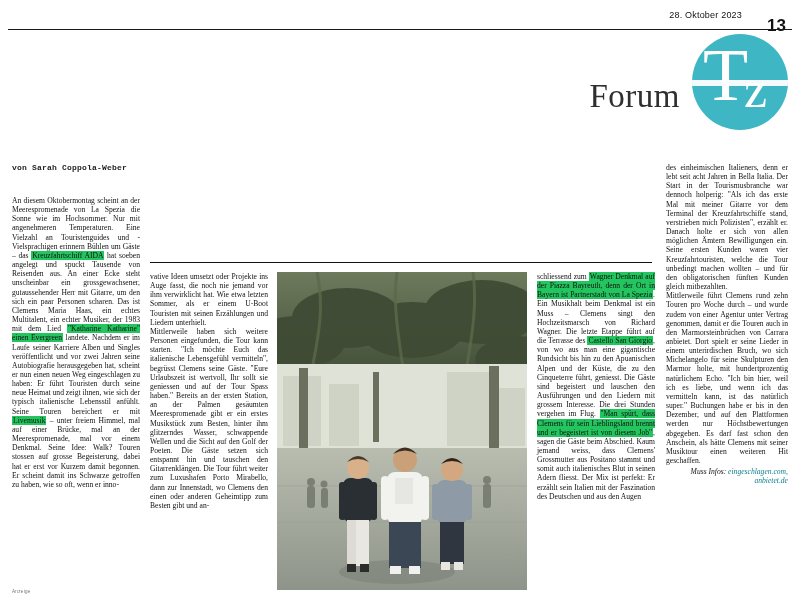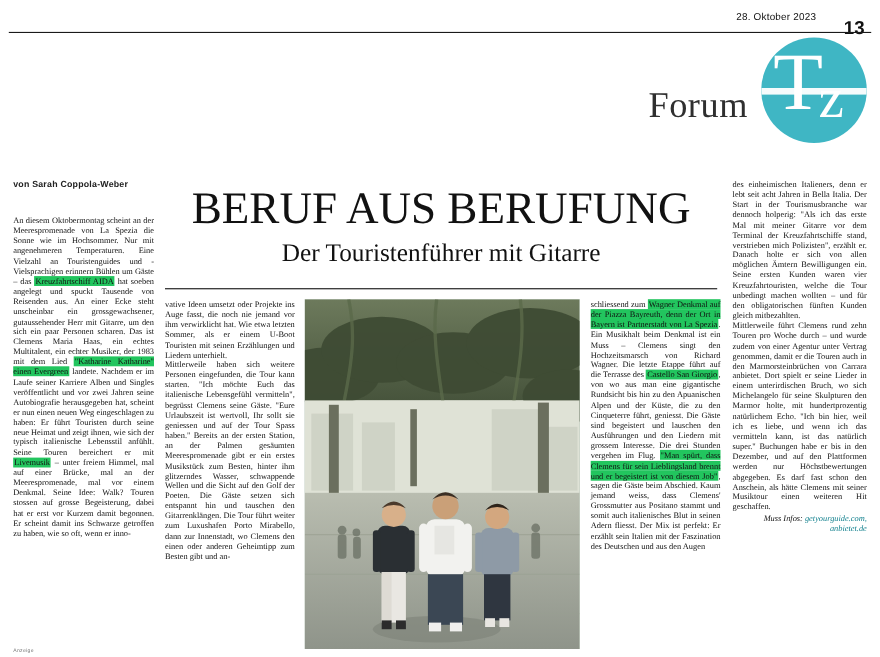--- a/index.html
+++ b/index.html
@@ -56,21 +56,21 @@
   .forum{
     position:absolute;right:120px;top:78px;
     font-family:"Liberation Serif",serif;
     font-size:33px;color:#2f2f2f;
     letter-spacing:.5px;
   }
 
   
   .byline{
     position:absolute;left:12px;top:163px;
-    font-family:Liberation Sans, sans-serif;
+    font-family:Liberation Mono, monospace;
     font-size:8px;color:#222;font-weight:bold;
     letter-spacing:.2px;
   }
 
   
   .headline-wrap{
     position:absolute;left:150px;top:166px;width:502px;text-align:center;
   }
   .headline{
     font-family:"Liberation Serif",serif;
@@ -138,24 +138,20 @@
   <div class="logo">
     <div class="bar"></div>
     <div class="lt">T</div>
     <div class="lz">z</div>
   </div>
 
   <div class="forum">Forum</div>
 
   <div class="byline">von Sarah Coppola-Weber</div>
 
-  <div class="headline-wrap">
-    <div class="headline">BERUF AUS BERUFUNG</div>
-    <div class="subhead">Der Touristenführer mit Gitarre</div>
-  </div>
   <div class="hr-under"></div>
 
   <div class="photo">
     <svg width="250" height="318" viewBox="0 0 250 318" xmlns="http://www.w3.org/2000/svg" aria-hidden="true">
       <defs>
         <linearGradient id="sky" x1="0" y1="0" x2="0" y2="1">
           <stop offset="0%" stop-color="#cfd9c9"></stop>
           <stop offset="60%" stop-color="#e3e7dc"></stop>
           <stop offset="100%" stop-color="#cdd2c3"></stop>
         </linearGradient>
@@ -262,18 +258,18 @@
     <p>Mittlerweile haben sich weitere Personen eingefunden, die Tour kann starten. "Ich möchte Euch das italienische Lebensgefühl vermitteln", begrüsst Clemens seine Gäste. "Eure Urlaubszeit ist wertvoll, Ihr sollt sie geniessen und auf der Tour Spass haben." Bereits an der ersten Station, an der Palmen gesäumten Meerespromenade gibt er ein erstes Musikstück zum Besten, hinter ihm glitzerndes Wasser, schwappende Wellen und die Sicht auf den Golf der Poeten. Die Gäste setzen sich entspannt hin und tauschen den Gitarrenklängen. Die Tour führt weiter zum Luxushafen Porto Mirabello, dann zur Innenstadt, wo Clemens den einen oder anderen Geheimtipp zum Besten gibt und an-</p>
   </div>
 
   <div class="col c3">
     <p><span>schliessend zum </span><span class="hl">Wagner Denkmal auf der Piazza Bayreuth, denn der Ort in Bayern ist Partnerstadt von La Spezia</span><span>. Ein Musikhalt beim Denkmal ist ein Muss – Clemens singt den Hochzeitsmarsch von Richard Wagner. Die letzte Etappe führt auf die Terrasse des </span><span class="hl">Castello San Giorgio</span><span>, von wo aus man eine gigantische Rundsicht bis hin zu den Apuanischen Alpen und der Küste, die zu den Cinqueterre führt, geniesst. Die Gäste sind begeistert und lauschen den Ausführungen und den Liedern mit grossem Interesse. Die drei Stunden vergehen im Flug. </span><span class="hl">"Man spürt, dass Clemens für sein Lieblingsland brennt und er begeistert ist von diesem Job"</span><span>, sagen die Gäste beim Abschied. Kaum jemand weiss, dass Clemens' Grossmutter aus Positano stammt und somit auch italienisches Blut in seinen Adern fliesst. Der Mix ist perfekt: Er erzählt sein Italien mit der Faszination des Deutschen und aus den Augen</span></p>
   </div>
 
   <div class="col c4">
     <p>des einheimischen Italieners, denn er lebt seit acht Jahren in Bella Italia. Der Start in der Tourismusbranche war dennoch holperig: "Als ich das erste Mal mit meiner Gitarre vor dem Terminal der Kreuzfahrtschiffe stand, verstrieben mich Polizisten", erzählt er. Danach holte er sich von allen möglichen Ämtern Bewilligungen ein. Seine ersten Kunden waren vier Kreuzfahrtouristen, welche die Tour unbedingt machen wollten – und für den obligatorischen fünften Kunden gleich mitbezahlten.</p>
     <p>Mittlerweile führt Clemens rund zehn Touren pro Woche durch – und wurde zudem von einer Agentur unter Vertrag genommen, damit er die Touren auch in den Marmorsteinbrüchen von Carrara anbietet. Dort spielt er seine Lieder in einem unterirdischen Bruch, wo sich Michelangelo für seine Skulpturen den Marmor holte, mit hundertprozentig natürlichem Echo. "Ich bin hier, weil ich es liebe, und wenn ich das vermitteln kann, ist das natürlich super." Buchungen habe er bis in den Dezember, und auf den Plattformen werden nur Höchstbewertungen abgegeben. Es darf fast schon den Anschein, als hätte Clemens mit seiner Musiktour einen weiteren Hit geschaffen.</p>
-    <p class="italic" style="text-align:right;margin-top:2px;"><span>Muss Infos: </span><span class="teal">getyourguide.com,</span><br><span class="teal">anbietet.de</span></p>
+    <p class="italic" style="text-align:right;margin-top:2px;"><span>Muss Infos: </span><span class="teal">eingeschlagen.com,</span><br><span class="teal">anbietet.de</span></p>
   </div>
 
   <div class="leftnote">Anzeige</div>
 
 </div>
 
 </body></html>

